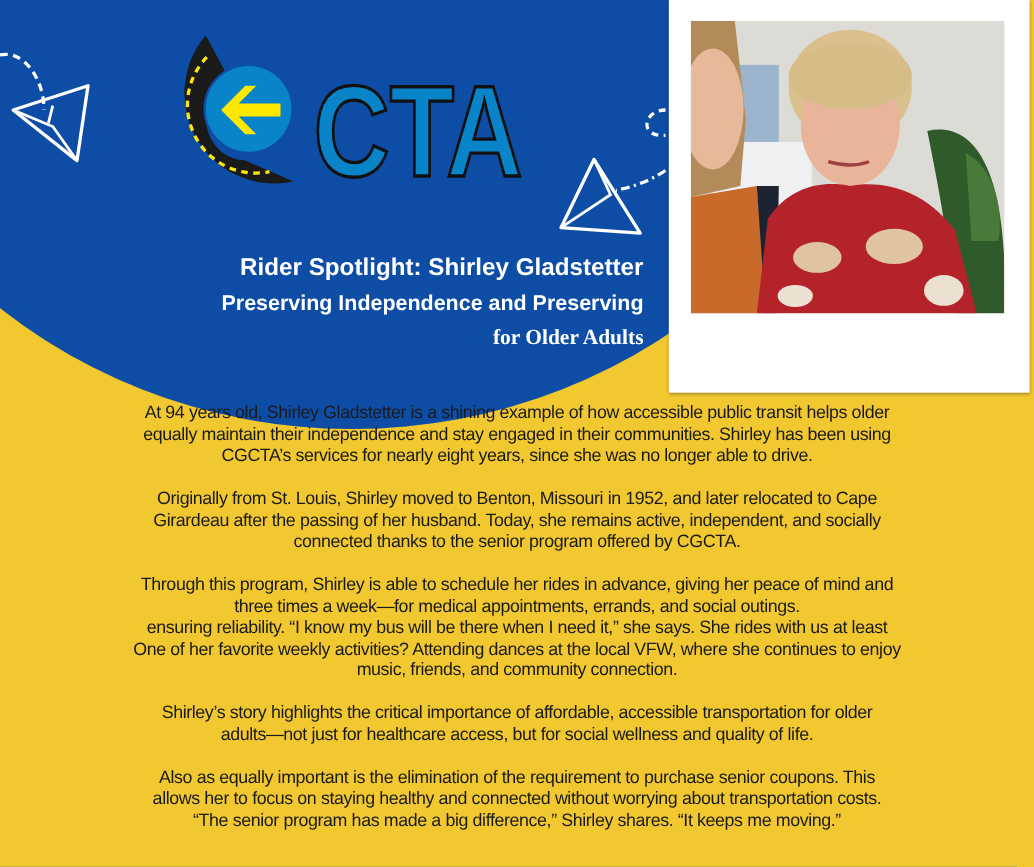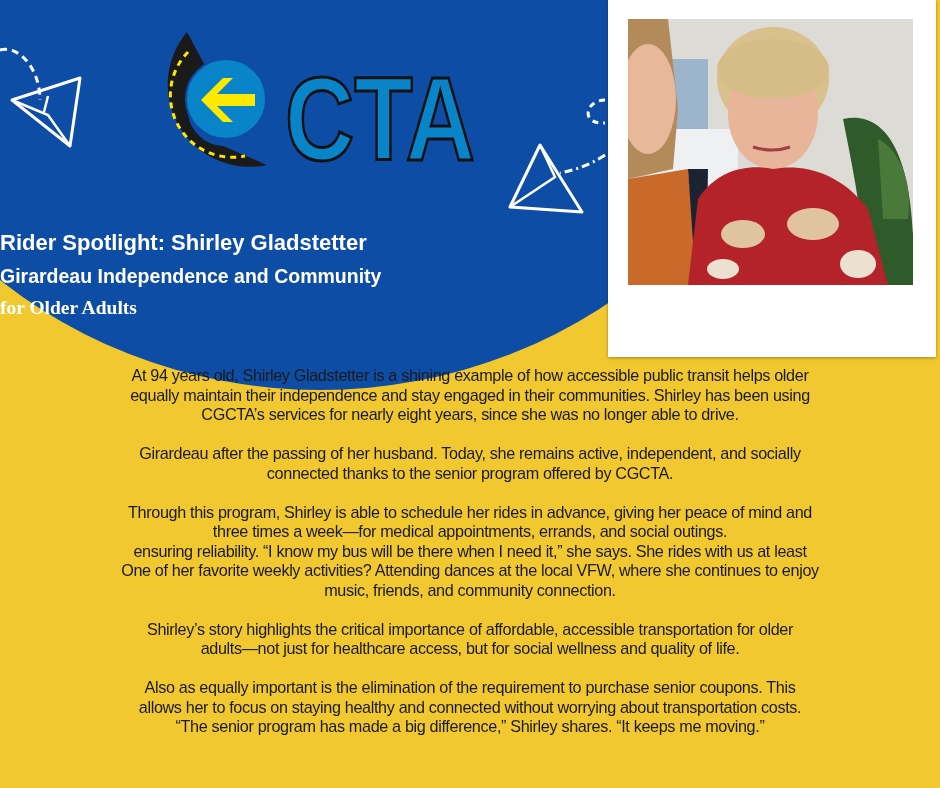--- a/index.html
+++ b/index.html
@@ -4,21 +4,21 @@
 <style>
   html, body { margin:0; padding:0; }
   body { width:940px; height:788px; overflow:hidden; background:#f2c830; position:relative; font-family:"Liberation Sans", sans-serif; }
   .blue-bg { position:absolute; left:-180px; top:-560px; width:1000px; height:950px; border-radius:50%; background:#0e4da5; }
   .blue-top { position:absolute; left:0; top:0; width:620px; height:200px; background:#0e4da5; }
   .logo { position:absolute; left:145px; top:30px; width:340px; height:140px; }
   .plane1 { position:absolute; left:0; top:20px; width:90px; height:130px; }
   .plane2 { position:absolute; left:505px; top:95px; width:110px; height:120px; }
   .polaroid { position:absolute; left:608px; top:0; width:328px; height:357px; background:#fff; box-shadow:0 1px 3px rgba(0,0,0,0.35); }
   .photo { position:absolute; left:20px; top:19px; width:285px; height:266px; overflow:hidden; background:#dcdad4; }
-  .titles { position:absolute; left:0; top:228px; width:585px; text-align:left; color:#fff; font-weight:bold; }
+  .titles { position:absolute; left:0; top:228px; width:585px; text-align:right; color:#fff; font-weight:bold; }
   .title1 { font-size:22px; line-height:30px; }
   .title2 { font-size:19.5px; line-height:28px; margin-top:4px; }
   .title3 { font-size:19.5px; line-height:28px; margin-top:4px;font-family:Liberation Serif, serif; }
   .body { position:absolute; left:0; top:366px; width:940px; text-align:center; color:#1a1a1a; font-size:16.2px; line-height:19.5px; font-family:"Liberation Sans Narrow","Liberation Sans", sans-serif; }
   .body p { margin:0 0 19.5px 0; letter-spacing:-0.35px; }
   .body p span.line { display:block; white-space:nowrap; }
 </style>
 </head>
 <body>
 
@@ -67,31 +67,32 @@
       <ellipse cx="115" cy="215" rx="22" ry="14" fill="#e0c4a0"></ellipse>
       <ellipse cx="185" cy="205" rx="26" ry="16" fill="#e0c4a0"></ellipse>
       <ellipse cx="230" cy="245" rx="18" ry="14" fill="#ece0d0"></ellipse>
       <ellipse cx="95" cy="250" rx="16" ry="10" fill="#ece0d0"></ellipse>
     </svg>
   </div>
 </div>
 
 <div class="titles">
   <div class="title1">Rider Spotlight: Shirley Gladstetter</div>
-  <div class="title2">Girardeau Independence and Community</div>
+  <div class="title2">Preserving Independence and Preserving</div>
   <div class="title3">for Older Adults</div>
 </div>
 
 <div class="body">
   <p>
     <span class="line">At 94 years old, Shirley Gladstetter is a shining example of how accessible public transit helps older</span>
     <span class="line">equally maintain their independence and stay engaged in their communities. Shirley has been using</span>
     <span class="line">CGCTA’s services for nearly eight years, since she was no longer able to drive.</span>
   </p>
   <p>
+    <span class="line">Originally from St. Louis, Shirley moved to Benton, Missouri in 1952, and later relocated to Cape</span>
     <span class="line">Girardeau after the passing of her husband. Today, she remains active, independent, and socially</span>
     <span class="line">connected thanks to the senior program offered by CGCTA.</span>
   </p>
   <p>
     <span class="line">Through this program, Shirley is able to schedule her rides in advance, giving her peace of mind and</span>
     <span class="line">three times a week—for medical appointments, errands, and social outings.</span>
     <span class="line">ensuring reliability. “I know my bus will be there when I need it,” she says. She rides with us at least</span>
     <span class="line">One of her favorite weekly activities? Attending dances at the local VFW, where she continues to enjoy</span>
     <span class="line">music, friends, and community connection.</span>
   </p>

